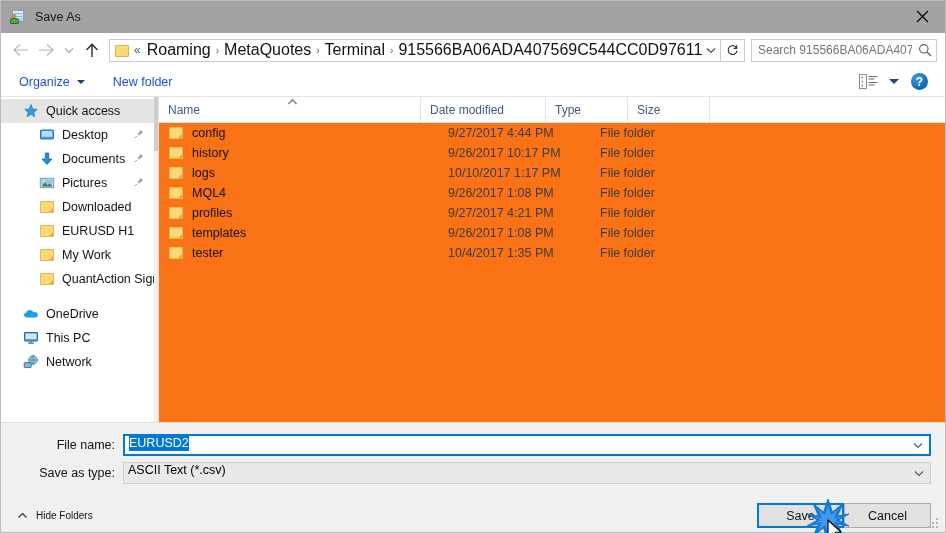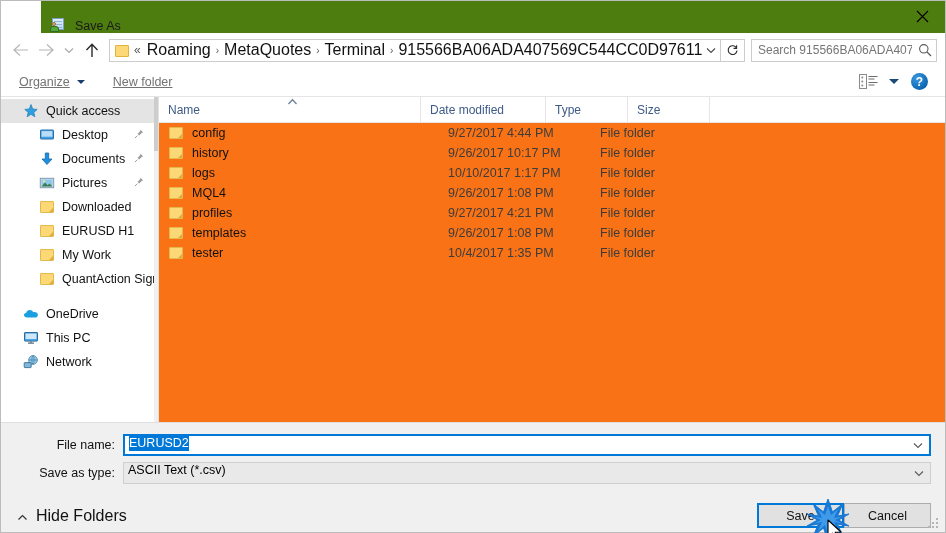--- a/index.html
+++ b/index.html
@@ -23,25 +23,24 @@
     box-sizing: border-box;
     background: #ffffff;
     display: flex;
     flex-direction: column;
   }
 
   
   .titlebar {
     height: 32px;
     flex: 0 0 32px;
-    background: #4d7c0f;
-    display: flex;
-    align-items: flex-end;
-    position: relative;
-    margin-left: 40px;
+    background: #a3a3a3;
+    display: flex;
+    align-items: center;
+    position: relative;
   }
   .title-icon {
     width: 16px; height: 16px;
     margin-left: 9px;
     position: relative;
   }
   .title-icon .doc {
     position: absolute; left: 2px; top: 1px;
     width: 12px; height: 12px;
     background: linear-gradient(#dfeffb, #bcd9ef);
@@ -192,25 +191,24 @@
     flex: 0 0 30px;
     background: #ffffff;
     border-bottom: 1px solid #e5e5e5;
     display: flex;
     align-items: center;
     padding: 0 10px 0 14px;
     box-sizing: border-box;
   }
   .tb-item {
     font-size: 12.5px;
-    color: #737373;
+    color: #1d4ed8;
     display: flex; align-items: center;
     cursor: default;
     padding: 3px 4px;
-    text-decoration: underline;
   }
   .tb-item .caret {
     margin-left: 7px;
     border-left: 4px solid transparent;
     border-right: 4px solid transparent;
     border-top: 4px solid #1b3c6e;
   }
   .tb-spacer { flex: 1 1 auto; }
   .view-icon { width: 22px; height: 16px; display:flex; align-items:center; cursor:default;}
   .view-caret {
@@ -417,21 +415,21 @@
   .action-row {
     display: flex;
     align-items: center;
     padding: 9px 14px 0 16px;
     height: 42px;
     box-sizing: border-box;
     position: relative;
   }
   .hide-folders {
     display: flex; align-items: center;
-    font-size: 16px; color: #111111;
+    font-size: 10px; color: #111111;
     cursor: default;
   }
   .hide-folders .hf-chev { margin-right: 8px; }
   .ar-spacer { flex: 1 1 auto; }
   .btn {
     width: 87px; height: 25px;
     background: #e1e1e1;
     border: 1px solid #adadad;
     font-size: 12.5px;
     color: #111111;

